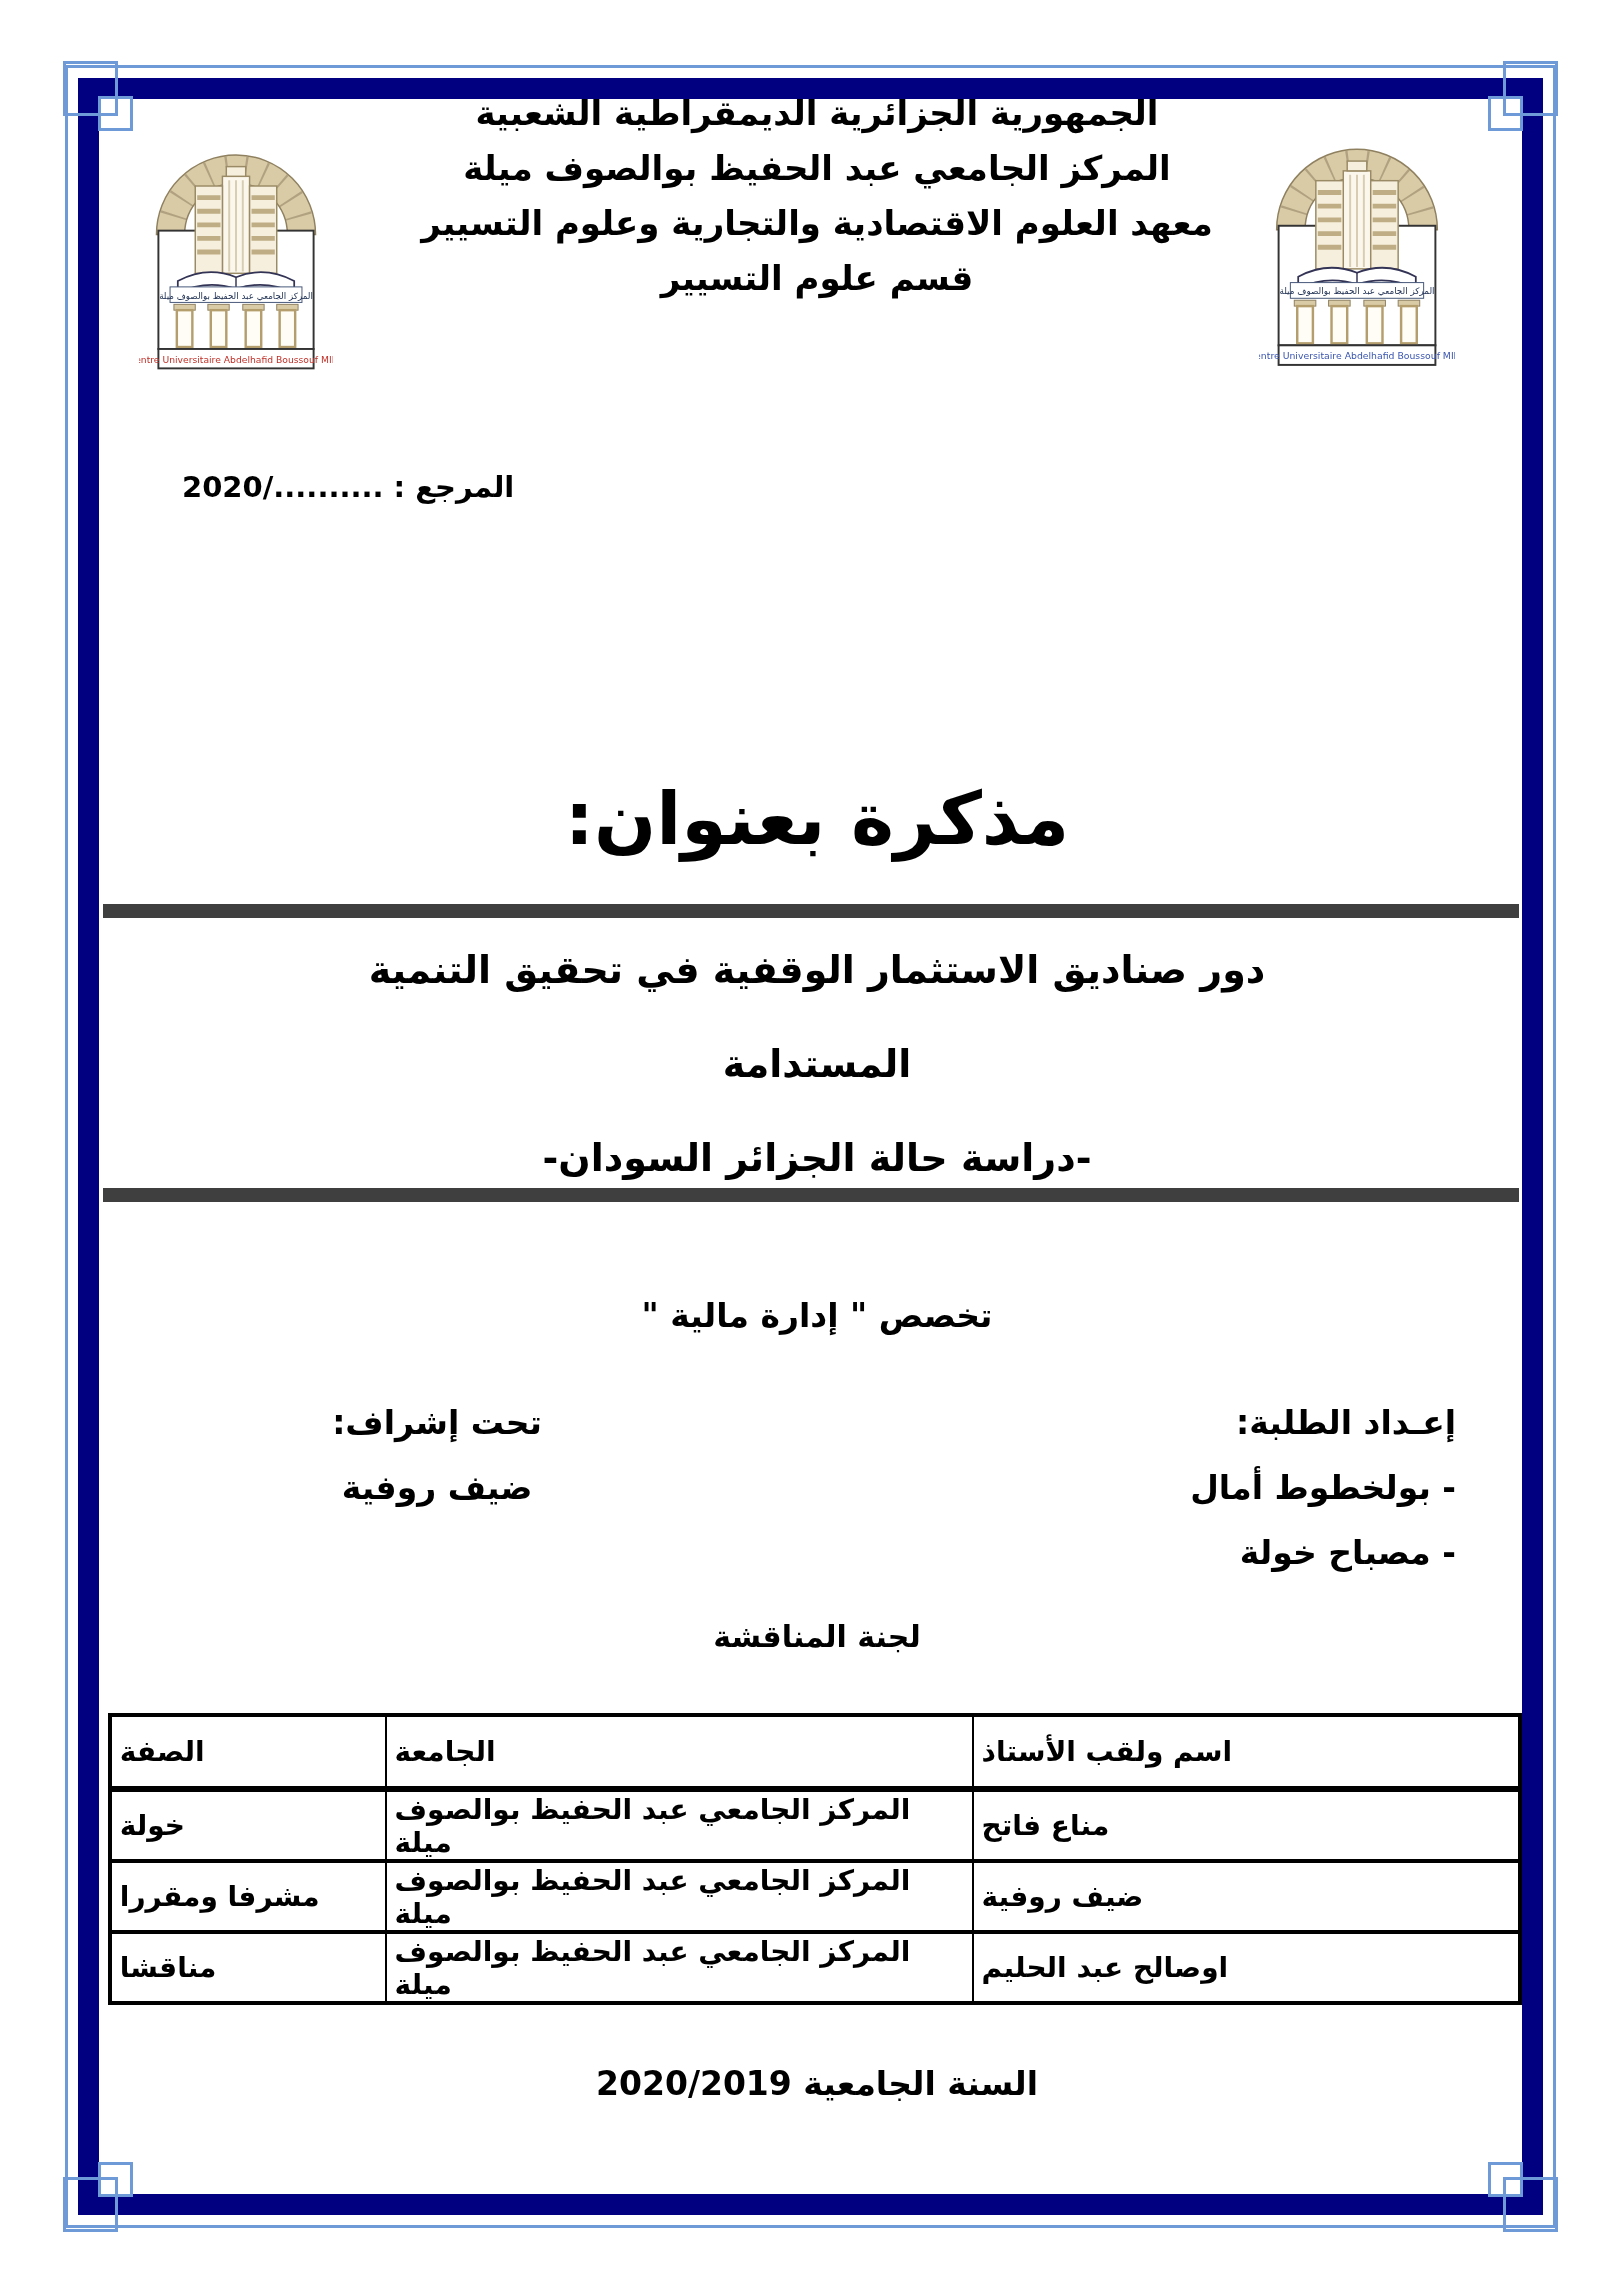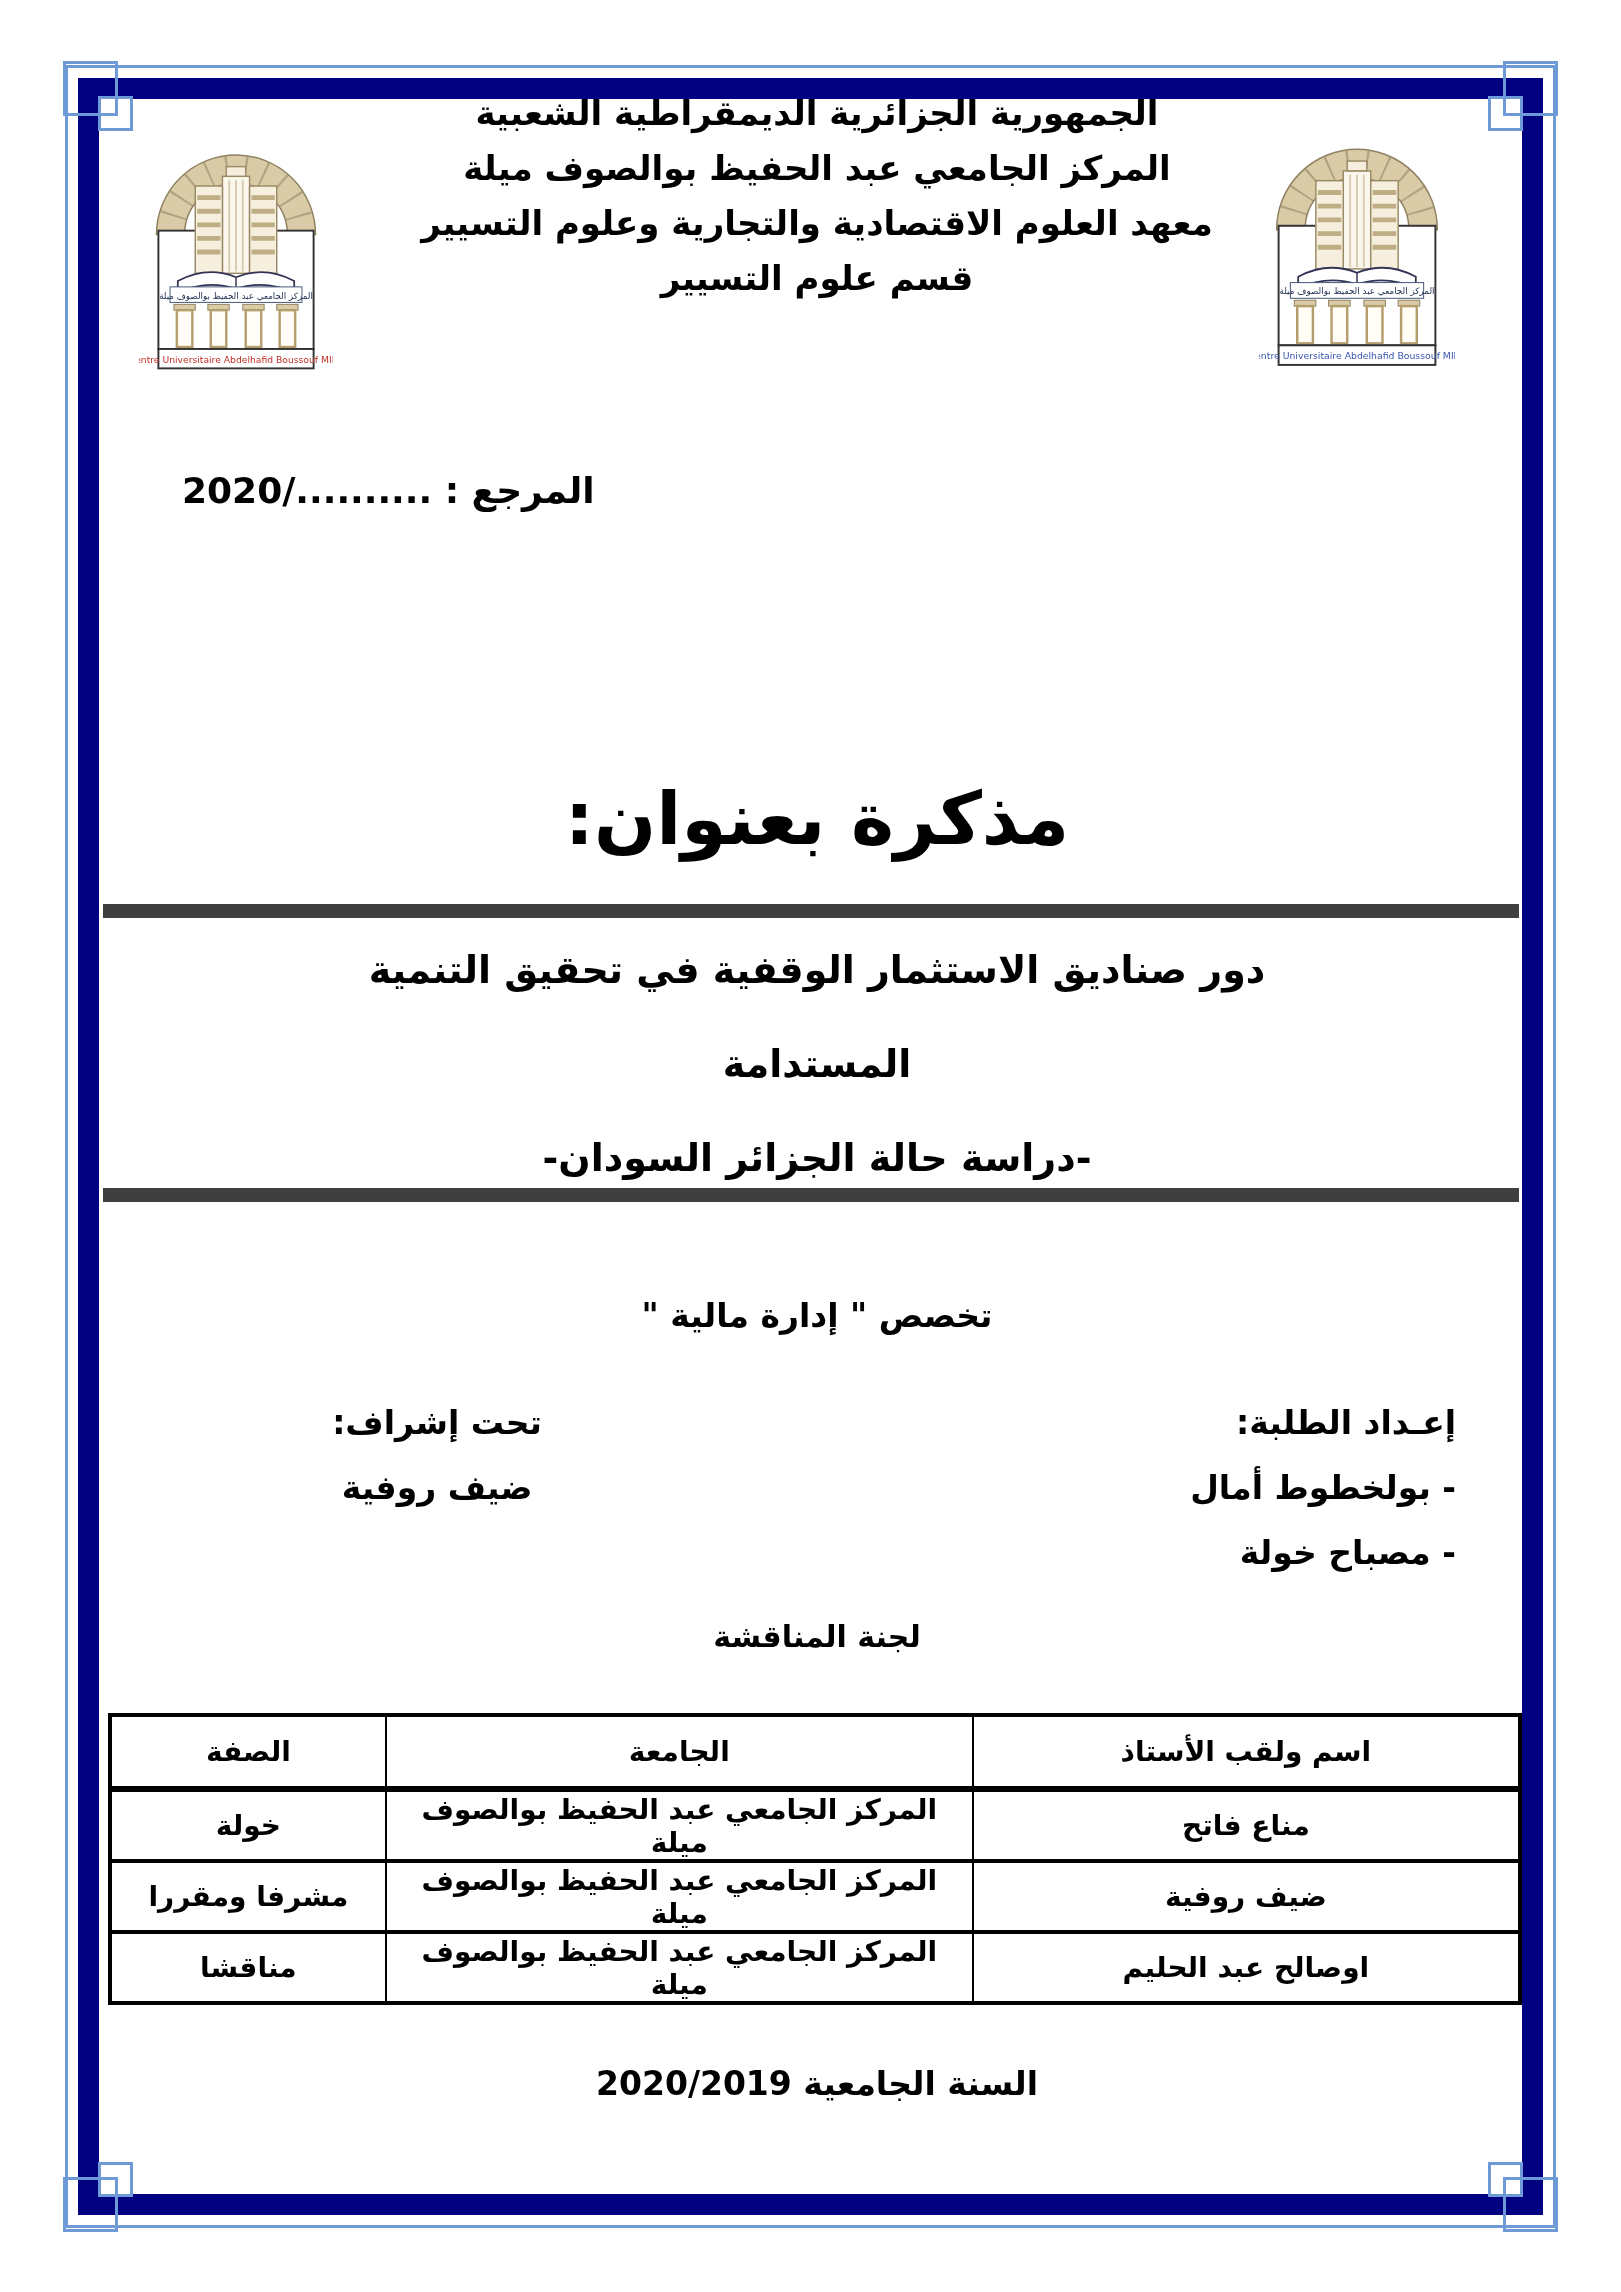--- a/index.html
+++ b/index.html
@@ -30,21 +30,21 @@
   .br-a{right:63px;bottom:61px;width:49px;height:49px;}
   .br-b{right:98px;bottom:96px;width:29px;height:29px;}
 
   
   .abs{position:absolute;}
   .ctr{left:100px;right:100px;text-align:center;}
   .rtl{direction:rtl;unicode-bidi:embed;padding-left:13px;}
 
   .header-block{top:86px;line-height:55px;font-size:34px;font-weight:bold;}
   .fields-block{top:459px;right:174px;text-align:right;line-height:70px;font-size:29px;font-weight:bold;}
-  .reference{top:470px;left:169px;font-size:36px;font-weight:bold;}
+  .reference{top:470px;left:169px;font-size:29px;font-weight:bold;}
   .memo-heading{top:776px;font-size:73px;font-weight:bold;}
   .rule{left:103px;right:102px;height:13.7px;background:var(--rule);}
   .rule1{top:904px;}
   .rule2{top:1188px;}
   .thesis-title{top:923px;font-size:38px;font-weight:bold;line-height:94px;}
   .subtitle1{top:1223px;font-size:33px;font-weight:bold;}
   .subtitle2{top:1296px;font-size:33px;font-weight:bold;}
   .students-block{top:1390px;right:165px;text-align:right;line-height:65px;font-size:33px;font-weight:bold;}
   .supervisor-block{top:1390px;left:272px;width:304px;text-align:center;line-height:65px;font-size:33px;font-weight:bold;}
   .committee-heading{top:1619px;font-size:30px;font-weight:bold;}
@@ -54,21 +54,21 @@
   table.committee{
     position:absolute;left:108px;top:1713px;width:1414px;
     border-collapse:collapse;direction:rtl;
     font-size:28px;font-weight:bold;
     border:4.9px solid #000;
     table-layout:fixed;
   }
   table.committee th,table.committee td{
     border:2.9px solid #000;
     border-top-width:4.9px;border-bottom-width:4.9px;
-    text-align:center;vertical-align:middle;
+    text-align:left;vertical-align:middle;
     padding:0 7.8px;
   }
   table.committee th{height:69px;border-bottom-width:6.9px;}
   table.committee td{height:67px;}
   .col-name{width:39%;}
   .col-univ{width:42%;}
   .col-role{width:19%;}
 
   
   .logo{position:absolute;}

